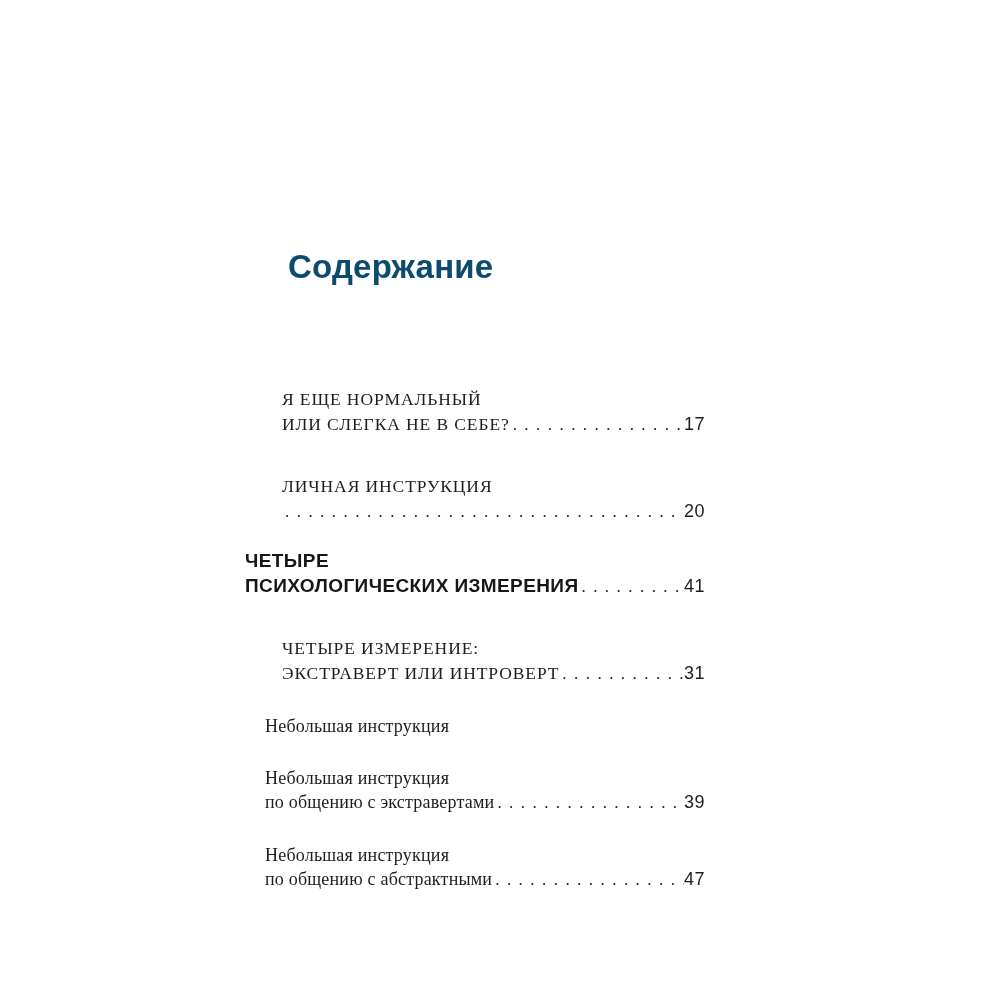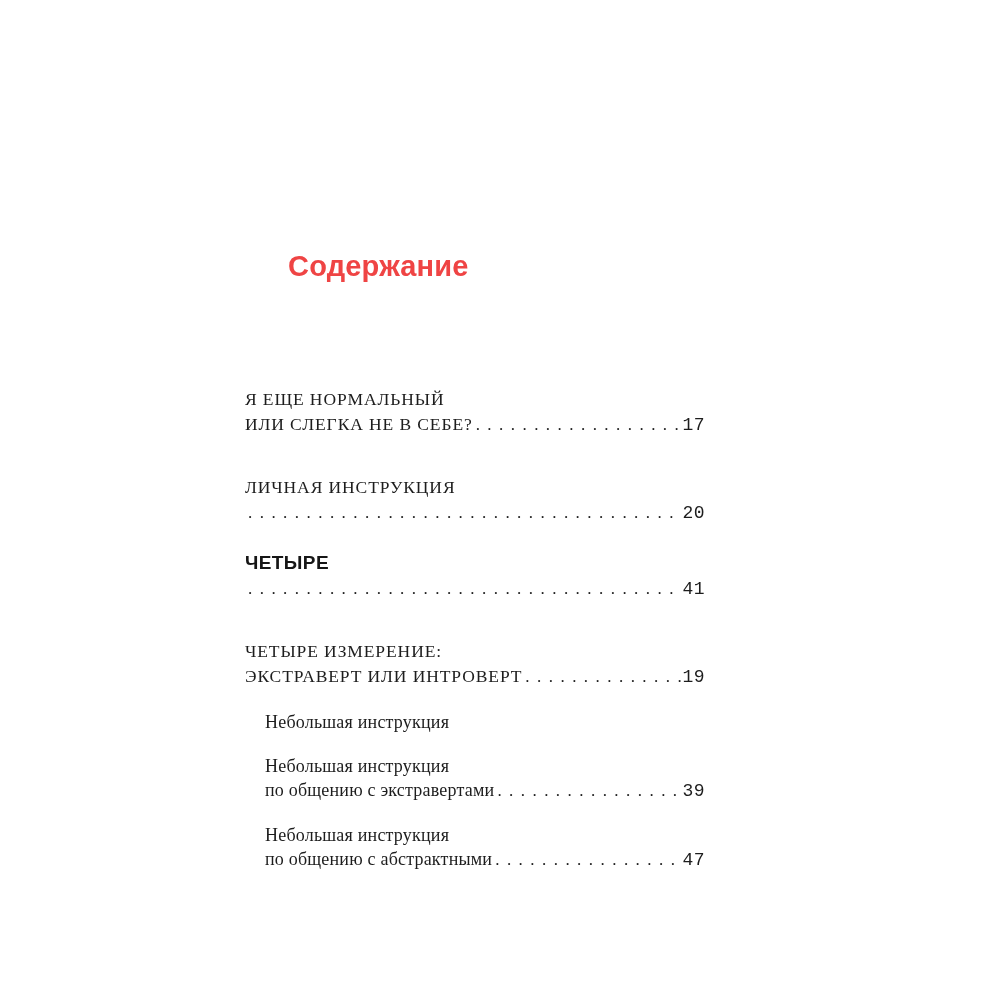--- a/index.html
+++ b/index.html
@@ -17,45 +17,46 @@
   }
   .toc {
     position: absolute;
     left: 245px;
     top: 250px;
     width: 460px;
   }
   .page-title {
     font-family: "Liberation Sans", "DejaVu Sans", sans-serif;
     font-weight: 700;
-    font-size: 29px;
+    font-size: 33px;
     line-height: 33px;
     letter-spacing: 0.2px;
-    color: #ef4444;
+    color: #0c4a6e;
     margin: 0 0 0 43px;
   }
   .toc-list {
     margin-top: 104px;
   }
   .entry { margin-top: 24px; }
   .entry.chapter { margin-top: 37px; }
   .entry.part { }
-  .entry.sub { margin-top: 20px; }
+  .entry.sub { margin-top: 28px; }
   .toc-list > .entry:first-child { margin-top: 0; }
 
   .entry-line {
     display: flex;
     align-items: baseline;
   }
   .entry.chapter .entry-line {
     font-family: "Liberation Serif", serif;
     font-size: 17.5px;
     line-height: 25px;
     letter-spacing: 0.9px;
     color: #1d1d1d;
+    margin-left: 37px;
   }
   .entry.part .entry-line {
     font-family: "Liberation Sans", "DejaVu Sans", sans-serif;
     font-weight: 700;
     font-size: 19px;
     line-height: 25px;
     letter-spacing: 0.4px;
     color: #161616;
   }
   .entry.sub .entry-line {
@@ -80,21 +81,21 @@
   .leader::after {
     content: ". . . . . . . . . . . . . . . . . . . . . . . . . . . . . . . . . . . . . . . . . . . . . . . . . . . . . . . . . . . . . . . . . . . .";
     font-family: "Liberation Serif", serif;
     font-weight: 400;
     font-size: 17px;
     letter-spacing: 1.6px;
     color: #1d1d1d;
   }
   .page-num {
     flex: 0 0 auto;
-    font-family: Liberation Mono, monospace;
+    font-family: Liberation Sans, sans-serif;
     font-weight: 400;
     font-size: 18px;
     letter-spacing: 0.5px;
     color: #1d1d1d;
   }
 </style>
 </head>
 <body>
 
 <div class="toc">
@@ -113,31 +114,32 @@
     <div class="entry-line line-first">ЛИЧНАЯ ИНСТРУКЦИЯ</div>
     <div class="entry-line line-second">
       <span class="leader"></span>
       <span class="page-num">20</span>
     </div>
   </div>
 
   <div class="entry part">
     <div class="entry-line line-first">ЧЕТЫРЕ</div>
     <div class="entry-line line-second">
+      <span class="entry-text">ПСИХОЛОГИЧЕСКИХ ИЗМЕРЕНИЯ</span>
       <span class="leader"></span>
       <span class="page-num">41</span>
     </div>
   </div>
 
   <div class="entry chapter">
     <div class="entry-line line-first">ЧЕТЫРЕ ИЗМЕРЕНИЕ:</div>
     <div class="entry-line line-second">
       <span class="entry-text">ЭКСТРАВЕРТ ИЛИ ИНТРОВЕРТ</span>
       <span class="leader"></span>
-      <span class="page-num">19</span>
+      <span class="page-num">31</span>
     </div>
   </div>
 
   <div class="entry sub">
     <div class="entry-line line-first">Небольшая инструкция</div>
   </div>
 
   <div class="entry sub">
     <div class="entry-line line-first">Небольшая инструкция</div>
     <div class="entry-line line-second">

